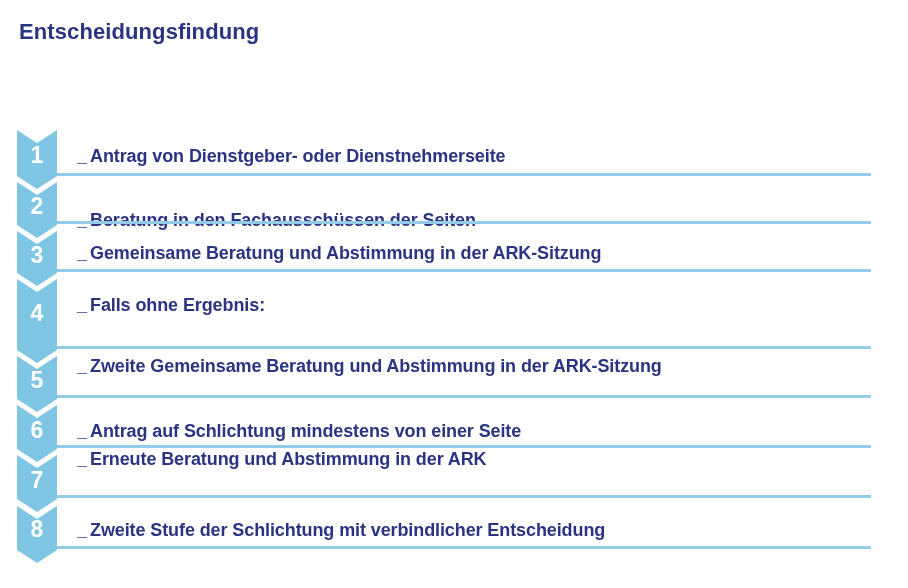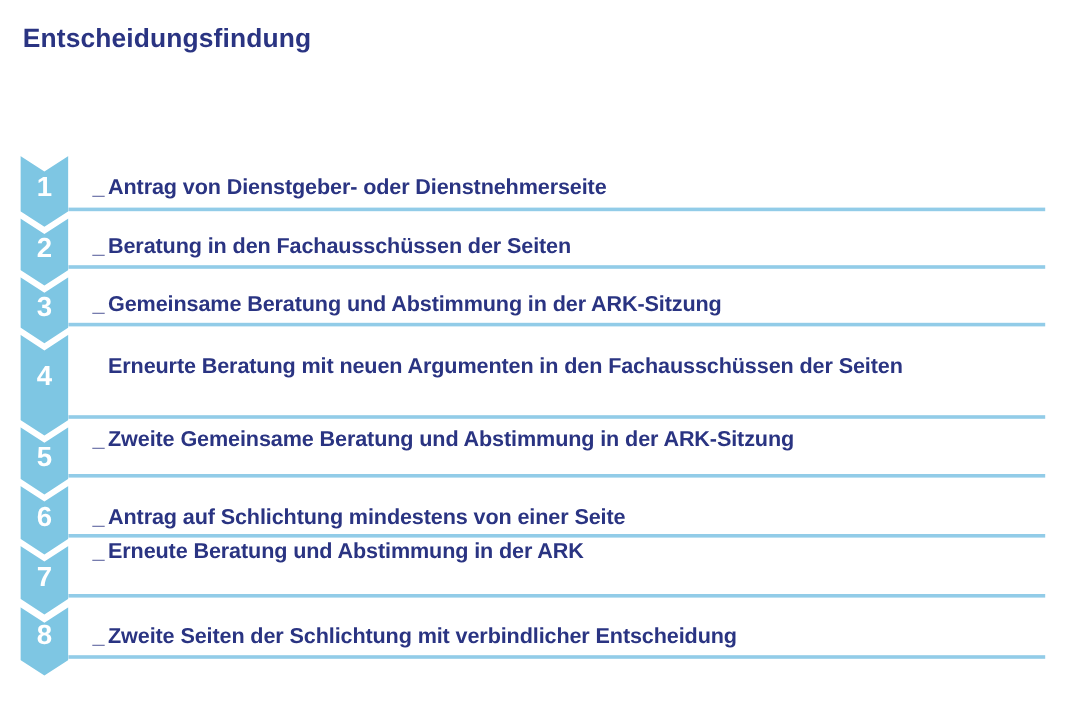--- a/index.html
+++ b/index.html
@@ -82,40 +82,40 @@
   <text x="20" y="184" text-anchor="middle" dominant-baseline="central" fill="#FFFFFF">4</text>
   <text x="20" y="251" text-anchor="middle" dominant-baseline="central" fill="#FFFFFF">5</text>
   <text x="20" y="301" text-anchor="middle" dominant-baseline="central" fill="#FFFFFF">6</text>
   <text x="20" y="351" text-anchor="middle" dominant-baseline="central" fill="#FFFFFF">7</text>
   <text x="20" y="400" text-anchor="middle" dominant-baseline="central" fill="#FFFFFF">8</text>
 </svg>
 
 <div class="step-row" style="top:144px">
   <span class="bullet">_</span><span>Antrag von Dienstgeber- oder Dienstnehmerseite</span>
 </div>
-<div class="step-row" style="top:193px">
+<div class="step-row" style="top:208px">
   <span class="bullet">_</span><span>Beratung in den Fachausschüssen der Seiten</span>
 </div>
 <div class="step-row" style="top:241px">
   <span class="bullet">_</span><span>Gemeinsame Beratung und Abstimmung in der ARK-Sitzung</span>
 </div>
 <div class="step-row" style="top:293px">
-  <div class="step-line2">Erneurte Beratung mit neuen Argumenten in den Fachausschüssen der Seiten</div>
+  <div><span class="bullet">_</span><span>Falls ohne Ergebnis:</span></div>
 </div>
 <div class="step-row" style="top:354px">
   <span class="bullet">_</span><span>Zweite Gemeinsame Beratung und Abstimmung in der ARK-Sitzung</span>
 </div>
 <div class="step-row" style="top:419px">
   <span class="bullet">_</span><span>Antrag auf Schlichtung mindestens von einer Seite</span>
 </div>
 <div class="step-row" style="top:447px">
   <span class="bullet">_</span><span>Erneute Beratung und Abstimmung in der ARK</span>
 </div>
 <div class="step-row" style="top:518px">
-  <span class="bullet">_</span><span>Zweite Seiten der Schlichtung mit verbindlicher Entscheidung</span>
+  <span class="bullet">_</span><span>Zweite Stufe der Schlichtung mit verbindlicher Entscheidung</span>
 </div>
 
 <div class="separator-line" style="top:173px"></div>
 <div class="separator-line" style="top:221px"></div>
 <div class="separator-line" style="top:269px"></div>
 <div class="separator-line" style="top:346px"></div>
 <div class="separator-line" style="top:395px"></div>
 <div class="separator-line" style="top:445px"></div>
 <div class="separator-line" style="top:495px"></div>
 <div class="separator-line" style="top:546px"></div>

